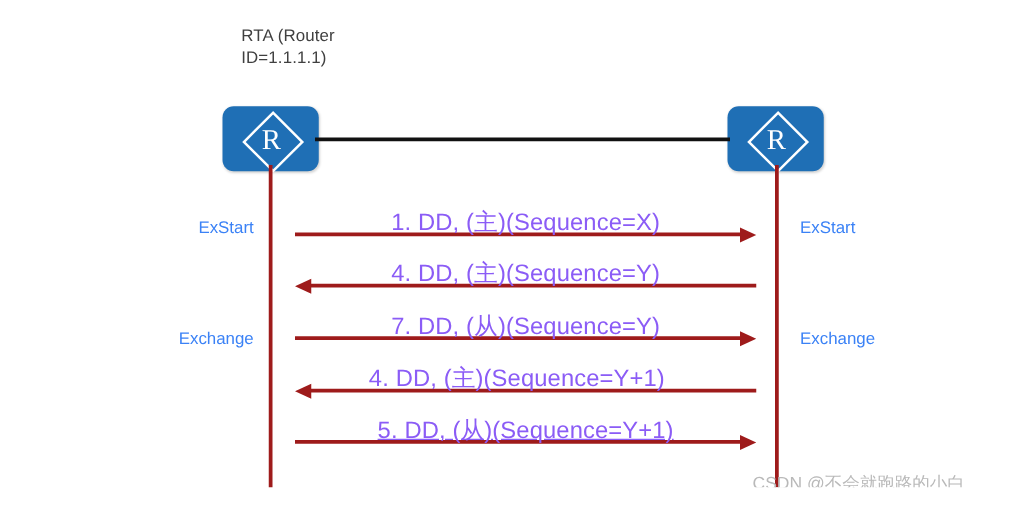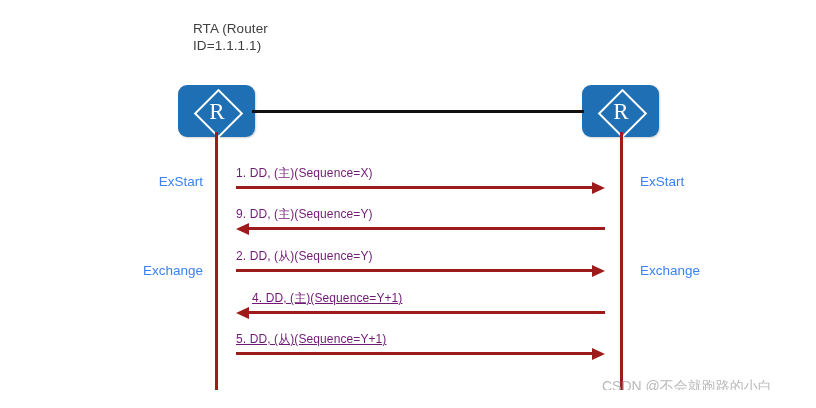--- a/index.html
+++ b/index.html
@@ -121,23 +121,23 @@
   .arrowhead.right {
     border-left: 13px solid #9E1B1B;
     border-right: none;
   }
   .arrowhead.left {
     border-right: 13px solid #9E1B1B;
     border-left: none;
   }
   .msg-text {
     position: absolute;
-    font-size: 12px;
-    color: #701a75;
-    text-align: left;
+    font-size: 19px;
+    color: #8b5cf6;
+    text-align: center;
     white-space: nowrap;
     letter-spacing: 0.1px;
   }
 
   
   #watermark {
     position: absolute;
     left: 602px;
     top: 378px;
     font-size: 14px;
@@ -174,31 +174,31 @@
 
   <div id="messages-layer">
       <div class="msg">
         <div class="msg-line" style="top: 186px; left: 236px; width: 358px;"></div>
         <div class="arrowhead right" style="top: 181.5px; left: 592px;"></div>
         <div class="msg-text" style="left: 236px; width: 369px; top: 165px;">1. DD, (主)(Sequence=X)</div>
       </div>
       <div class="msg">
         <div class="msg-line" style="top: 227px; left: 247px; width: 358px;"></div>
         <div class="arrowhead left" style="top: 222.5px; left: 236px;"></div>
-        <div class="msg-text" style="left: 236px; width: 369px; top: 206px;">9. DD, (主)(Sequence=Y)</div>
+        <div class="msg-text" style="left: 236px; width: 369px; top: 206px;">4. DD, (主)(Sequence=Y)</div>
       </div>
       <div class="msg">
         <div class="msg-line" style="top: 269px; left: 236px; width: 358px;"></div>
         <div class="arrowhead right" style="top: 264.5px; left: 592px;"></div>
-        <div class="msg-text" style="left: 236px; width: 369px; top: 248px;">2. DD, (从)(Sequence=Y)</div>
+        <div class="msg-text" style="left: 236px; width: 369px; top: 248px;">7. DD, (从)(Sequence=Y)</div>
       </div>
       <div class="msg">
         <div class="msg-line" style="top: 311px; left: 247px; width: 358px;"></div>
         <div class="arrowhead left" style="top: 306.5px; left: 236px;"></div>
-        <div class="msg-text" style="left: 252px; width: 369px; top: 290px; text-decoration: underline;">4. DD, (主)(Sequence=Y+1)</div>
+        <div class="msg-text" style="left: 229px; width: 369px; top: 290px;">4. DD, (主)(Sequence=Y+1)</div>
       </div>
       <div class="msg">
         <div class="msg-line" style="top: 352px; left: 236px; width: 358px;"></div>
         <div class="arrowhead right" style="top: 347.5px; left: 592px;"></div>
         <div class="msg-text" style="left: 236px; width: 369px; top: 331px; text-decoration: underline;">5. DD, (从)(Sequence=Y+1)</div>
       </div>
     </div>
 
   <div id="watermark">CSDN @不会就跑路的小白</div>
 

